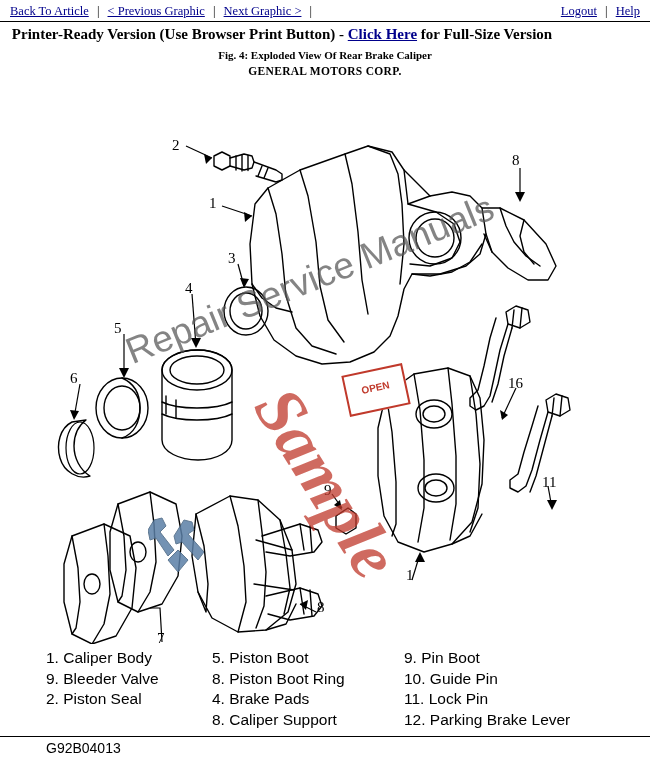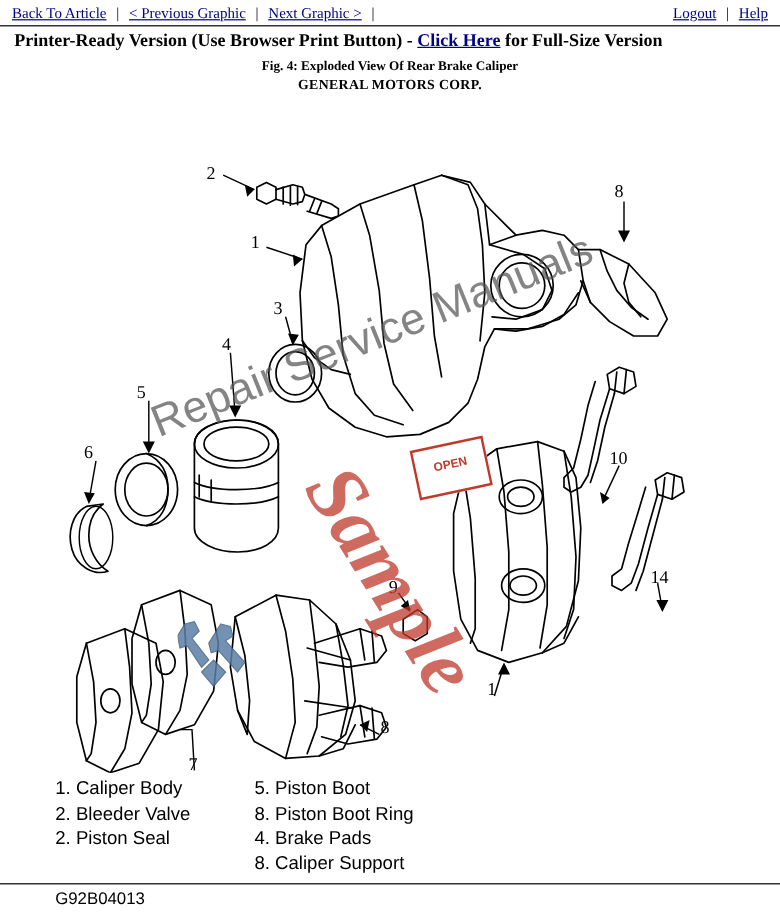--- a/index.html
+++ b/index.html
@@ -364,22 +364,22 @@
     </g>
   </svg>
 
   <div class="callout" style="left:172px;  top:53px;">2</div>
   <div class="callout" style="left:209px;  top:111px;">1</div>
   <div class="callout" style="left:512px;  top:68px;">8</div>
   <div class="callout" style="left:228px;  top:166px;">3</div>
   <div class="callout" style="left:185px;  top:196px;">4</div>
   <div class="callout" style="left:114px;  top:236px;">5</div>
   <div class="callout" style="left:70px;   top:286px;">6</div>
-  <div class="callout" style="left:508px;  top:291px;">10</div>
-  <div class="callout" style="left:542px;  top:390px;">14</div>
+  <div class="callout" style="left:508px;  top:291px;">16</div>
+  <div class="callout" style="left:542px;  top:390px;">11</div>
   <div class="callout" style="left:324px;  top:398px;">9</div>
   <div class="callout" style="left:406px;  top:483px;">1</div>
   <div class="callout" style="left:317px;  top:515px;">8</div>
   <div class="callout" style="left:157px;  top:546px;">7</div>
 
   <div class="wm-main">Repair Service Manuals</div>
   <div class="wm-sample">Sample</div>
   <div class="wm-open">
     <span>OPEN</span>
   </div>
@@ -388,25 +388,31 @@
       <path d="M6,4 L14,2 L18,10 L12,16 L26,34 L20,40 L8,22 L2,24 L0,14 Z"></path>
       <path d="M36,4 L44,6 L46,14 L40,18 L56,36 L50,44 L34,26 L28,28 L26,20 Z"></path>
       <path d="M20,44 L30,34 L40,44 L30,56 Z"></path>
     </g>
   </svg>
 </div>
 
 <div class="legend">
   <div class="legend-col c1">
     <div class="legend-item">1. Caliper Body</div>
-    <div class="legend-item">2. Bleeder Valve</div>
+    <div class="legend-item">9. Bleeder Valve</div>
     <div class="legend-item">2. Piston Seal</div>
   </div>
   <div class="legend-col c2">
     <div class="legend-item">5. Piston Boot</div>
     <div class="legend-item">8. Piston Boot Ring</div>
     <div class="legend-item">4. Brake Pads</div>
     <div class="legend-item">8. Caliper Support</div>
   </div>
+  <div class="legend-col c3">
+    <div class="legend-item">9. Pin Boot</div>
+    <div class="legend-item">10. Guide Pin</div>
+    <div class="legend-item">11. Lock Pin</div>
+    <div class="legend-item">12. Parking Brake Lever</div>
+  </div>
 </div>
 
 <div class="bottom-rule"></div>
 <div class="code">G92B04013</div>
 
 </body></html>

